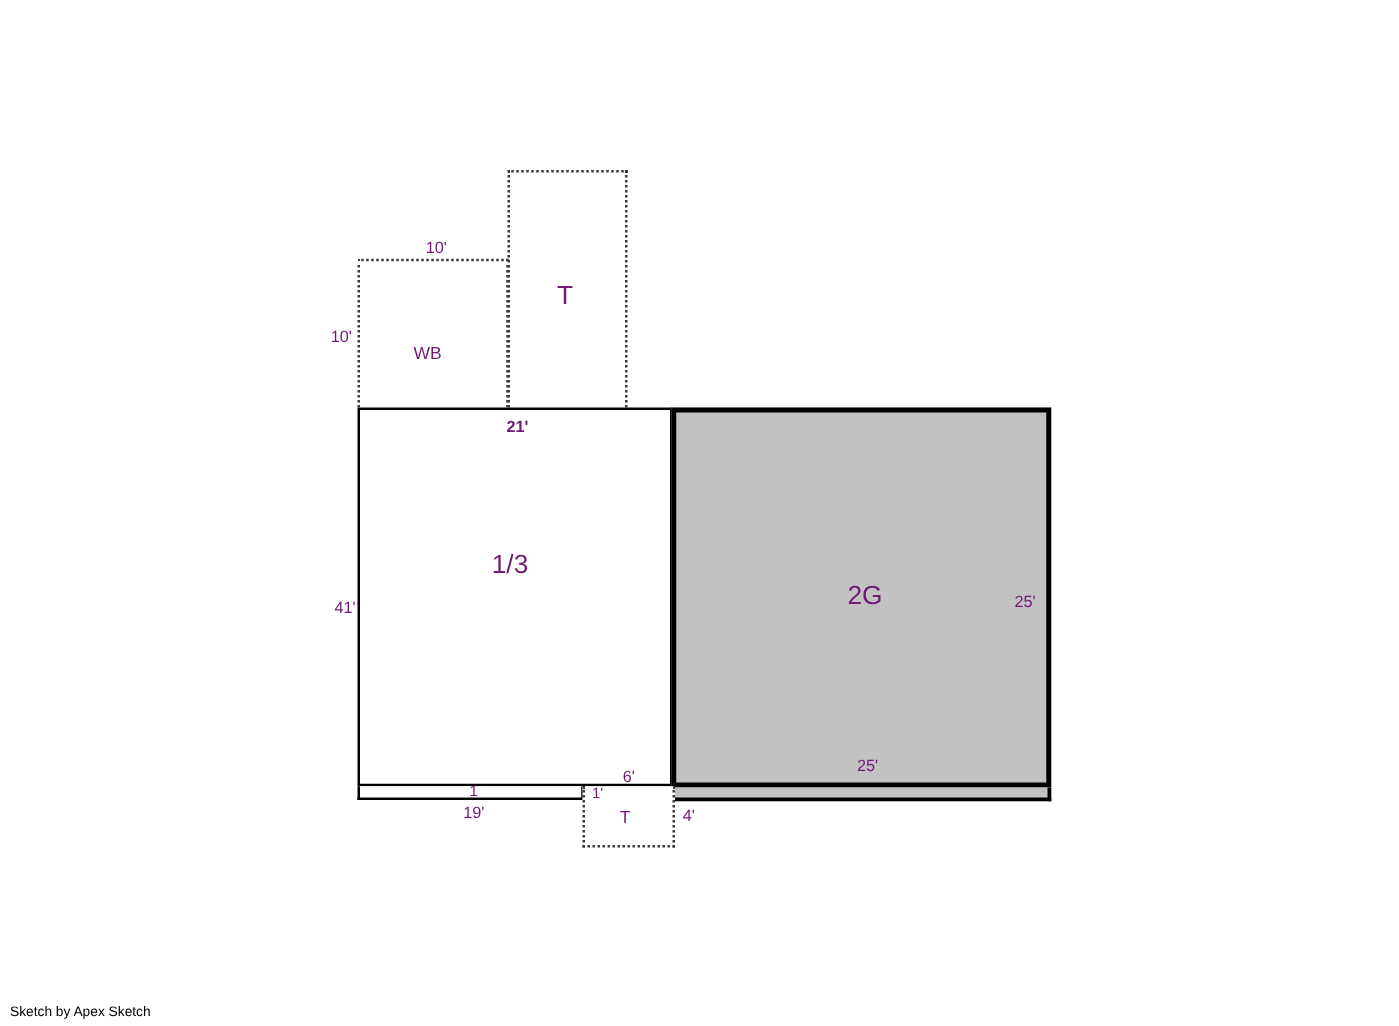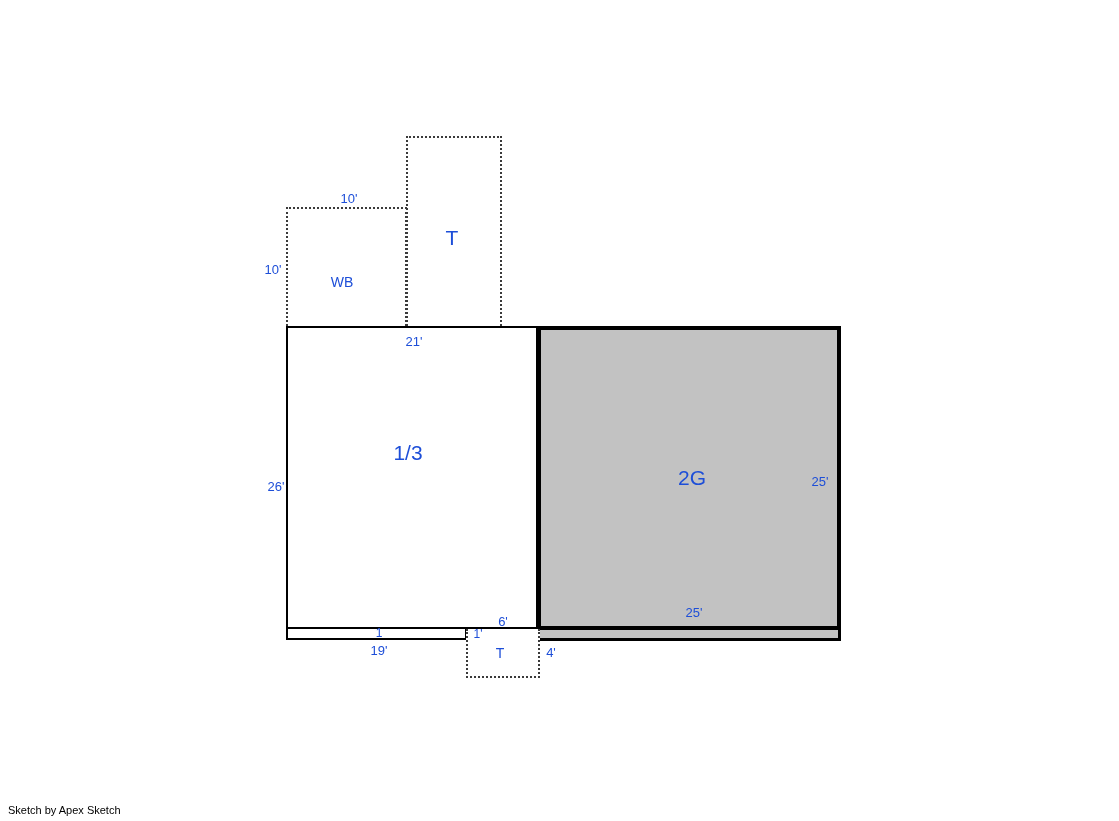--- a/index.html
+++ b/index.html
@@ -47,32 +47,32 @@
   
   .t-bottom { left: 466px; top: 629px; width: 74px; height: 49px;
               border: 2px dotted #3a3a3a; border-top: none; background: #ffffff; }
 
   
   .lbl {
     position: absolute;
     transform: translate(-50%, -50%);
     white-space: nowrap;
     line-height: 1;
-    color: #1d4ed8;
+    color: #701a75;
   }
   .dim   { font-size: 13px; }
   .dim-s { font-size: 12px; }
   .area-lg { font-size: 21px; }
   .area-md { font-size: 14px; }
 
   .lbl-wb-width      { left: 349px; top: 198px; }
   .lbl-wb-height     { left: 273px; top: 269px; }
   .lbl-t-top         { left: 452px; top: 237px; }
   .lbl-wb            { left: 342px; top: 282px; }
-  .lbl-main-width    { left: 414px; top: 341px; }
+  .lbl-main-width    { left: 414px; top: 341px; font-weight: bold; }
   .lbl-main-height   { left: 276px; top: 486px; }
   .lbl-main          { left: 408px; top: 452px; }
   .lbl-garage        { left: 692px; top: 477px; text-align: right; }
   .lbl-garage-right  { left: 820px; top: 481px; }
   .lbl-garage-bottom { left: 694px; top: 612px; }
   .lbl-strip         { left: 379px; top: 633px; }
   .lbl-strip-width   { left: 379px; top: 650px; }
   .lbl-strip-height  { left: 478px; top: 634px; }
   .lbl-tb-width      { left: 503px; top: 621px; }
   .lbl-t-bottom      { left: 500px; top: 653px; }
@@ -102,21 +102,21 @@
   <span class="lbl area-lg lbl-t-top">T</span>
   <span class="lbl area-md lbl-wb">WB</span>
   <span class="lbl area-lg lbl-main">1/3</span>
   <span class="lbl area-lg lbl-garage">2G</span>
   <span class="lbl dim-s lbl-strip">1</span>
   <span class="lbl area-md lbl-t-bottom">T</span>
 
   <span class="lbl dim lbl-wb-width">10'</span>
   <span class="lbl dim lbl-wb-height">10'</span>
   <span class="lbl dim lbl-main-width">21'</span>
-  <span class="lbl dim lbl-main-height">26'</span>
+  <span class="lbl dim lbl-main-height">41'</span>
   <span class="lbl dim lbl-garage-right">25'</span>
   <span class="lbl dim lbl-garage-bottom">25'</span>
   <span class="lbl dim lbl-strip-width">19'</span>
   <span class="lbl dim-s lbl-strip-height">1'</span>
   <span class="lbl dim lbl-tb-width">6'</span>
   <span class="lbl dim lbl-tb-height">4'</span>
 
   <span class="credit">Sketch by Apex Sketch</span>
 
 </div>

